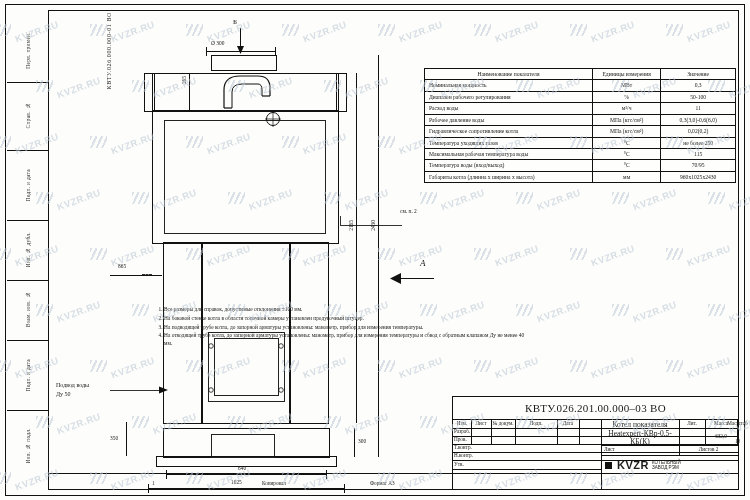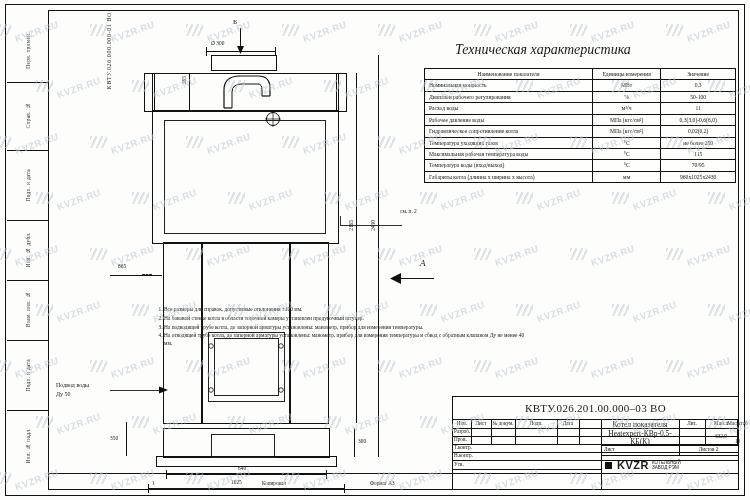--- a/index.html
+++ b/index.html
@@ -287,21 +287,20 @@
     <div class="dim" style="left:190px;top:455px;">640</div>
 
     <div class="ln h" style="left:100px;top:478px;width:196px;"></div>
     <div class="ln v" style="left:100px;top:474px;height:9px;"></div>
     <div class="ln v" style="left:296px;top:474px;height:9px;"></div>
     <div class="dim" style="left:183px;top:469px;">1025</div>
 
     <div class="dash-h" style="left:94px;top:264px;width:10px;"></div>
   </div>
 
-  <div class="tt-title">Техническая характеристика</div>
   <table class="tt">
     <colgroup>
         <col class="c1">
         <col class="c2">
         <col class="c3">
       </colgroup>
     <thead>
       <tr>
         <th>Наименование показателя</th>
         <th>Единицы измерения</th>

